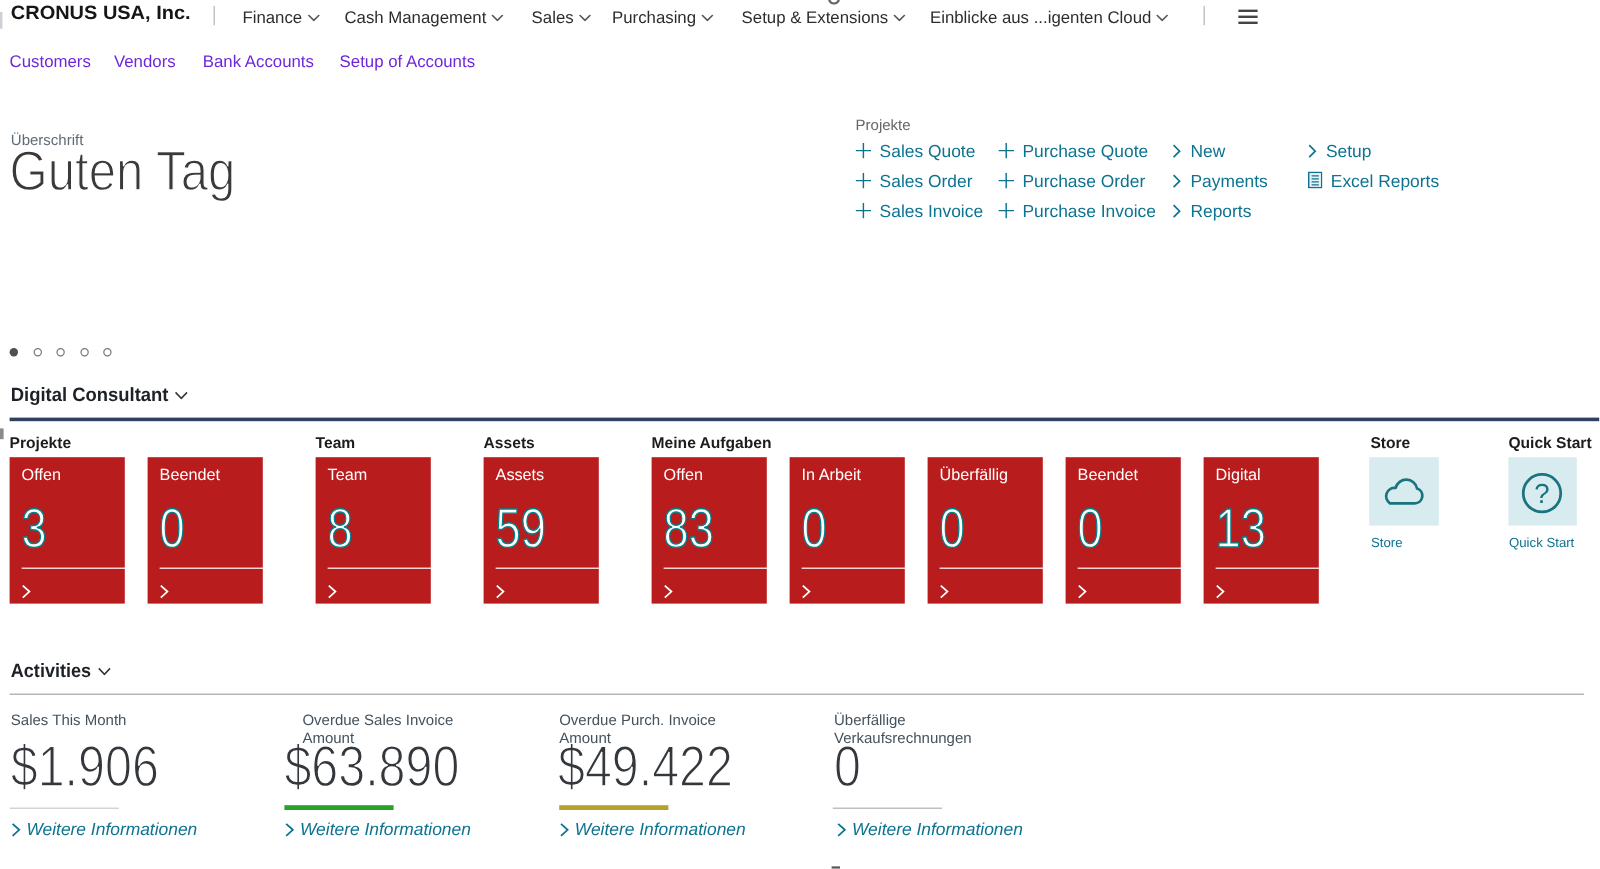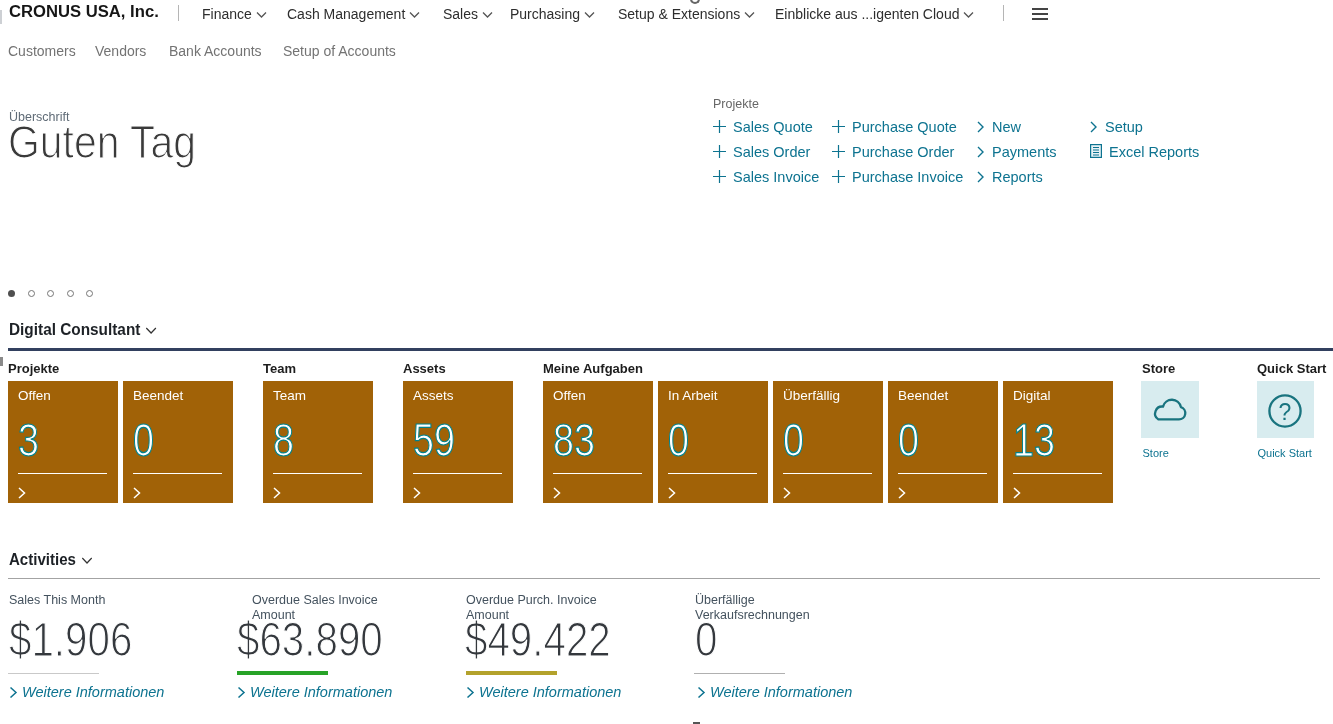--- a/index.html
+++ b/index.html
@@ -1,25 +1,25 @@
 <!DOCTYPE html>
 <html><head>
 <meta charset="utf-8">
 <style>
   html,body{margin:0;padding:0;}
   body{font-family:"Liberation Sans", sans-serif; background:#fff;}
   #page{position:relative;width:1333px;height:724px;overflow:hidden;background:#fff;}
   .abs{position:absolute;}
   .teal{color:#0d7390;}
   .navitem{font-size:14px;color:#2d2d2d;white-space:nowrap;line-height:1;}
-  .link2{font-size:14px;color:#737373;white-space:nowrap;line-height:1;}
+  .link2{font-size:14px;color:#6d28d9;white-space:nowrap;line-height:1;}
   .chev{display:inline-block;vertical-align:middle;}
   .act{font-size:14.5px;color:#0d7390;white-space:nowrap;height:25px;line-height:25px;}
   .act svg{vertical-align:-1px;margin-right:7px;}
-  .tile{position:absolute;width:110px;height:122px;background:#a16207;color:#fff;}
+  .tile{position:absolute;width:96px;height:122px;background:#b91c1c;color:#fff;}
   .tile .tl{position:absolute;left:10px;top:7px;font-size:13.5px;line-height:1.2;}
   .tile .num{position:absolute;left:10px;top:35.5px;font-size:46px;line-height:1;-webkit-text-stroke:1.2px #00828c;transform:scaleX(0.82);transform-origin:left top;}
   .tile .rule{position:absolute;left:10px;top:91.5px;width:89px;height:1.3px;background:#fff;}
   .tile .ch{position:absolute;left:10px;top:105.5px;}
   .ghead{position:absolute;top:361.5px;font-size:13px;font-weight:bold;color:#1d1d1d;white-space:nowrap;line-height:1;}
   .kplabel{font-size:12.5px;color:#44525e;line-height:14.5px;white-space:nowrap;}
   .kpnum{font-size:48px;line-height:1;color:#34383d;-webkit-text-stroke:1.2px #fff;white-space:nowrap;transform:scaleX(0.84);transform-origin:left top;}
   .wi{font-size:14.5px;color:#0d7390;white-space:nowrap;font-style:italic;}
   .wi svg{vertical-align:-2px;margin-right:4px;}
 </style>

